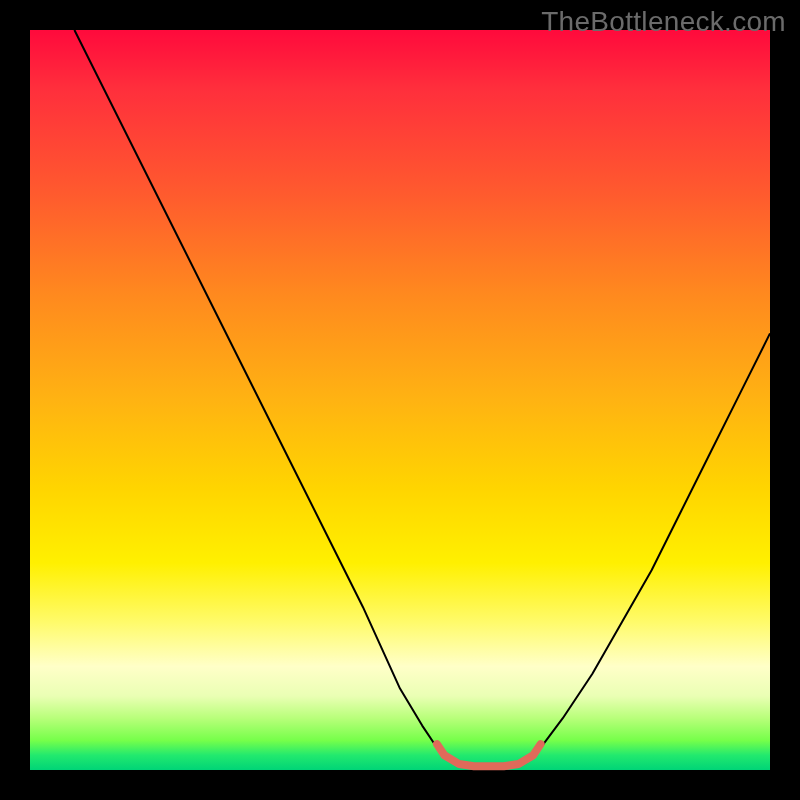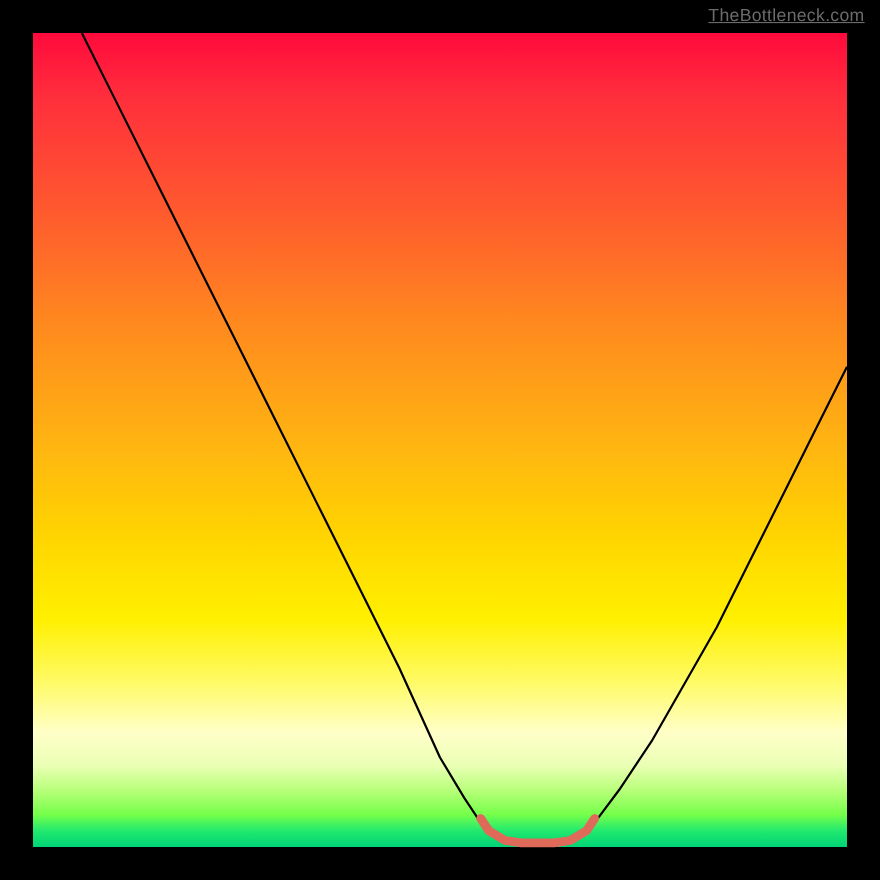--- a/index.html
+++ b/index.html
@@ -48,24 +48,23 @@
     top: 0;
     width: 740px;
     height: 740px;
     overflow: visible;
   }
   .watermark {
     position: absolute;
     top: 6px;
     right: 14px;
     color: #6b6b6b;
-    font-size: 16px;
+    font-size: 28px;
     letter-spacing: 0.3px;
     user-select: none;
-    text-decoration: underline;
   }
 </style>
 </head>
 <body>
 
 <div class="frame">
   <div class="plot-area">
     <svg viewBox="0 0 740 740">
         <path d="M44.40 0.00 L74.00 59.20 L111.00 133.20 L148.00 207.20 L185.00 281.20 L222.00 355.20 L259.00 429.20 L296.00 503.20 L333.00 577.20 L370.00 658.60 L392.20 695.60 L407.00 717.80 L421.80 732.60" fill="none" stroke="#000000" stroke-width="2" stroke-linejoin="round"></path>
         <path d="M495.80 732.60 L510.60 717.80 L532.80 688.20 L562.40 643.80 L592.00 592.00 L621.60 540.20 L651.20 481.00 L680.80 421.80 L710.40 362.60 L740.00 303.40" fill="none" stroke="#000000" stroke-width="2" stroke-linejoin="round"></path>

